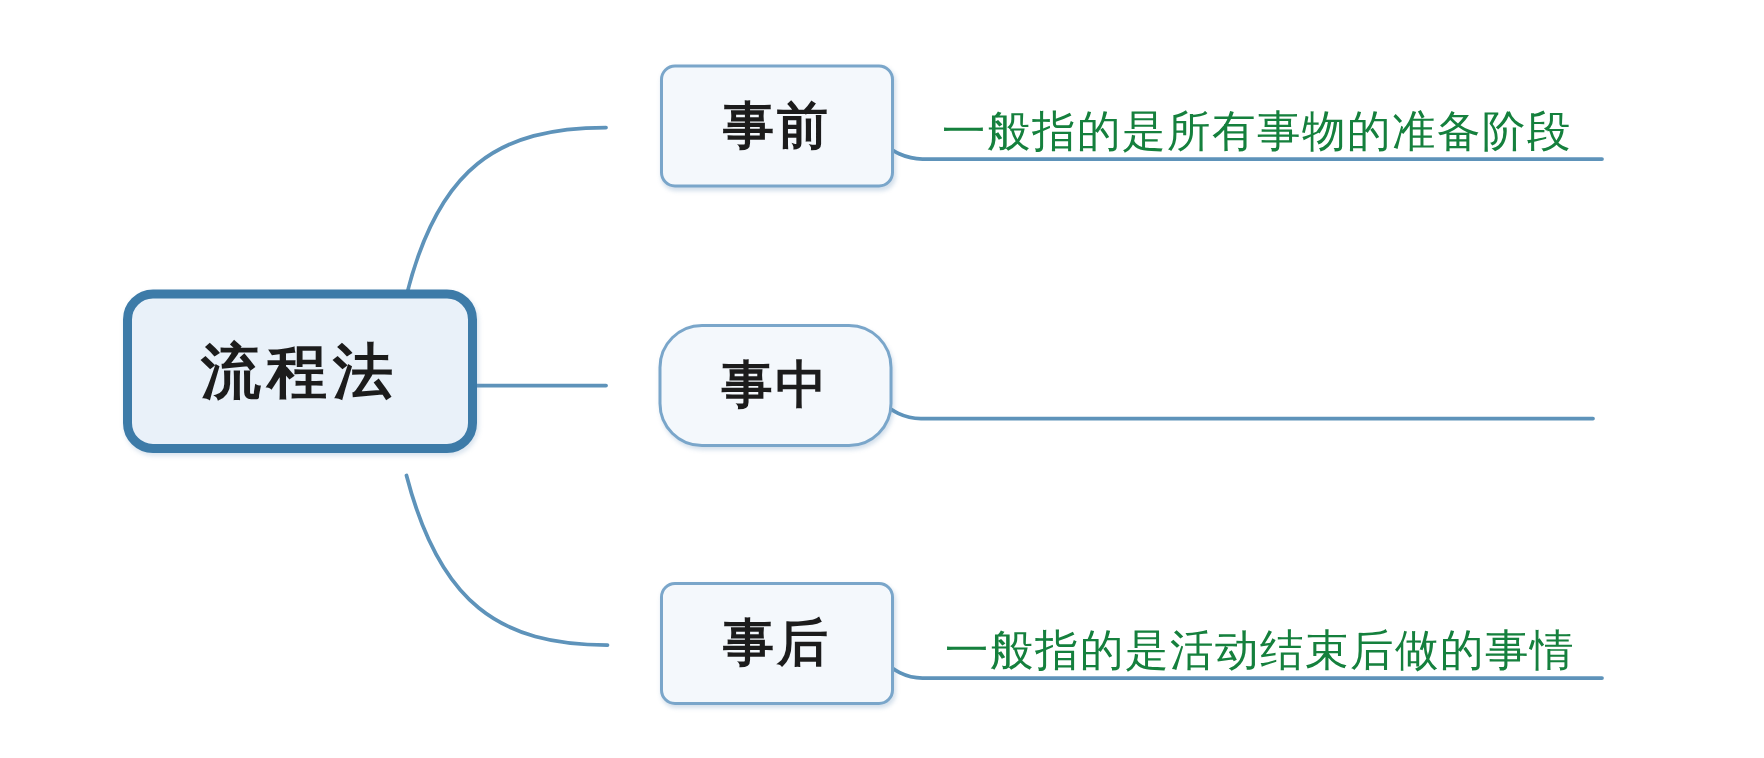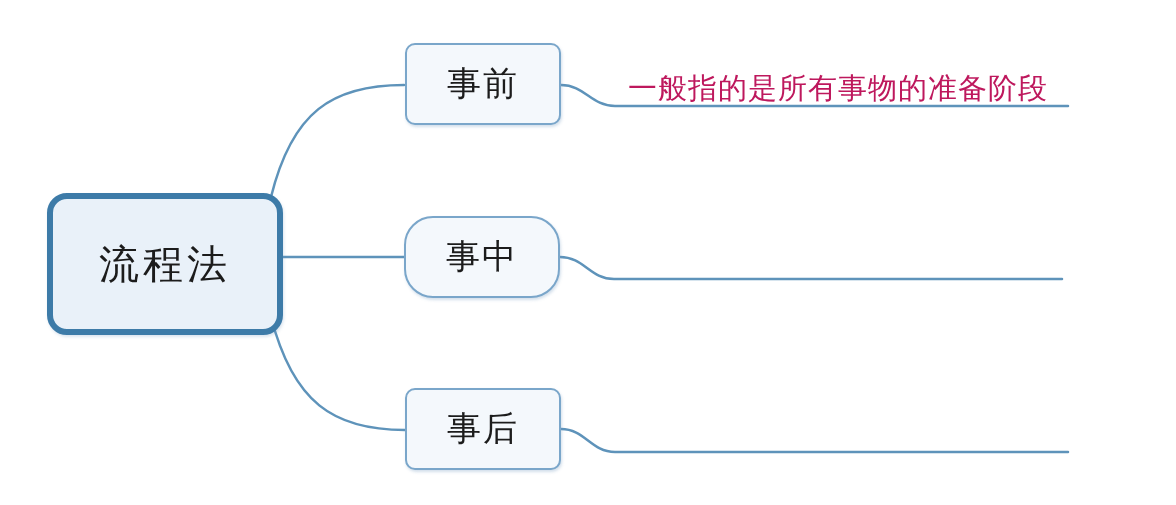--- a/index.html
+++ b/index.html
@@ -29,28 +29,29 @@
     stroke-width: 2.5;
     stroke-linecap: round;
   }
   .node {
     position: absolute;
     box-sizing: border-box;
     display: flex;
     align-items: center;
     justify-content: center;
     color: #1c1c1c;
-    font-weight: normal;
+    font-weight: bold;
     cursor: default;
+    margin-left: 35px;
   }
   .root-node {
     left: 47px;
     top: 193px;
     width: 236px;
-    height: 142px;
+    height: 109px;
     border: 6px solid #3d7ba8;
     border-radius: 20px;
     background: #e9f1f9;
     font-size: 40px;
     letter-spacing: 4px;
     box-shadow: 1px 2px 3px rgba(110,150,190,0.25);
   }
   .child-node {
     width: 156px;
     height: 82px;
@@ -62,21 +63,21 @@
     box-shadow: 1px 2px 3px rgba(110,150,190,0.3);
   }
   .child-node.pos-1 { left: 405px; top: 43px; }
   .child-node.pos-2 { left: 404px; top: 216px; border-radius: 29px; }
   .child-node.pos-3 { left: 405px; top: 388px; }
   .branch-desc {
     position: absolute;
     font-size: 29px;
     line-height: 34px;
     letter-spacing: 1px;
-    color: #be185d;
+    color: #15803d;
     white-space: nowrap;
     cursor: default;
   }
   .branch-desc.pos-1 { left: 628px; top: 71px; }
   .branch-desc.pos-2 { left: 628px; top: 244px; }
   .branch-desc.pos-3 { left: 630px; top: 417px; }
 </style>
 </head>
 <body>
 
@@ -103,14 +104,15 @@
     <span>事中</span>
   </div>
 
   <div class="node child-node pos-3">
     <span>事后</span>
   </div>
 
   <div class="branch-desc pos-1">一般指的是所有事物的准备阶段</div>
 
 
+  <div class="branch-desc pos-3">一般指的是活动结束后做的事情</div>
 
 </div>
 
 </body></html>

